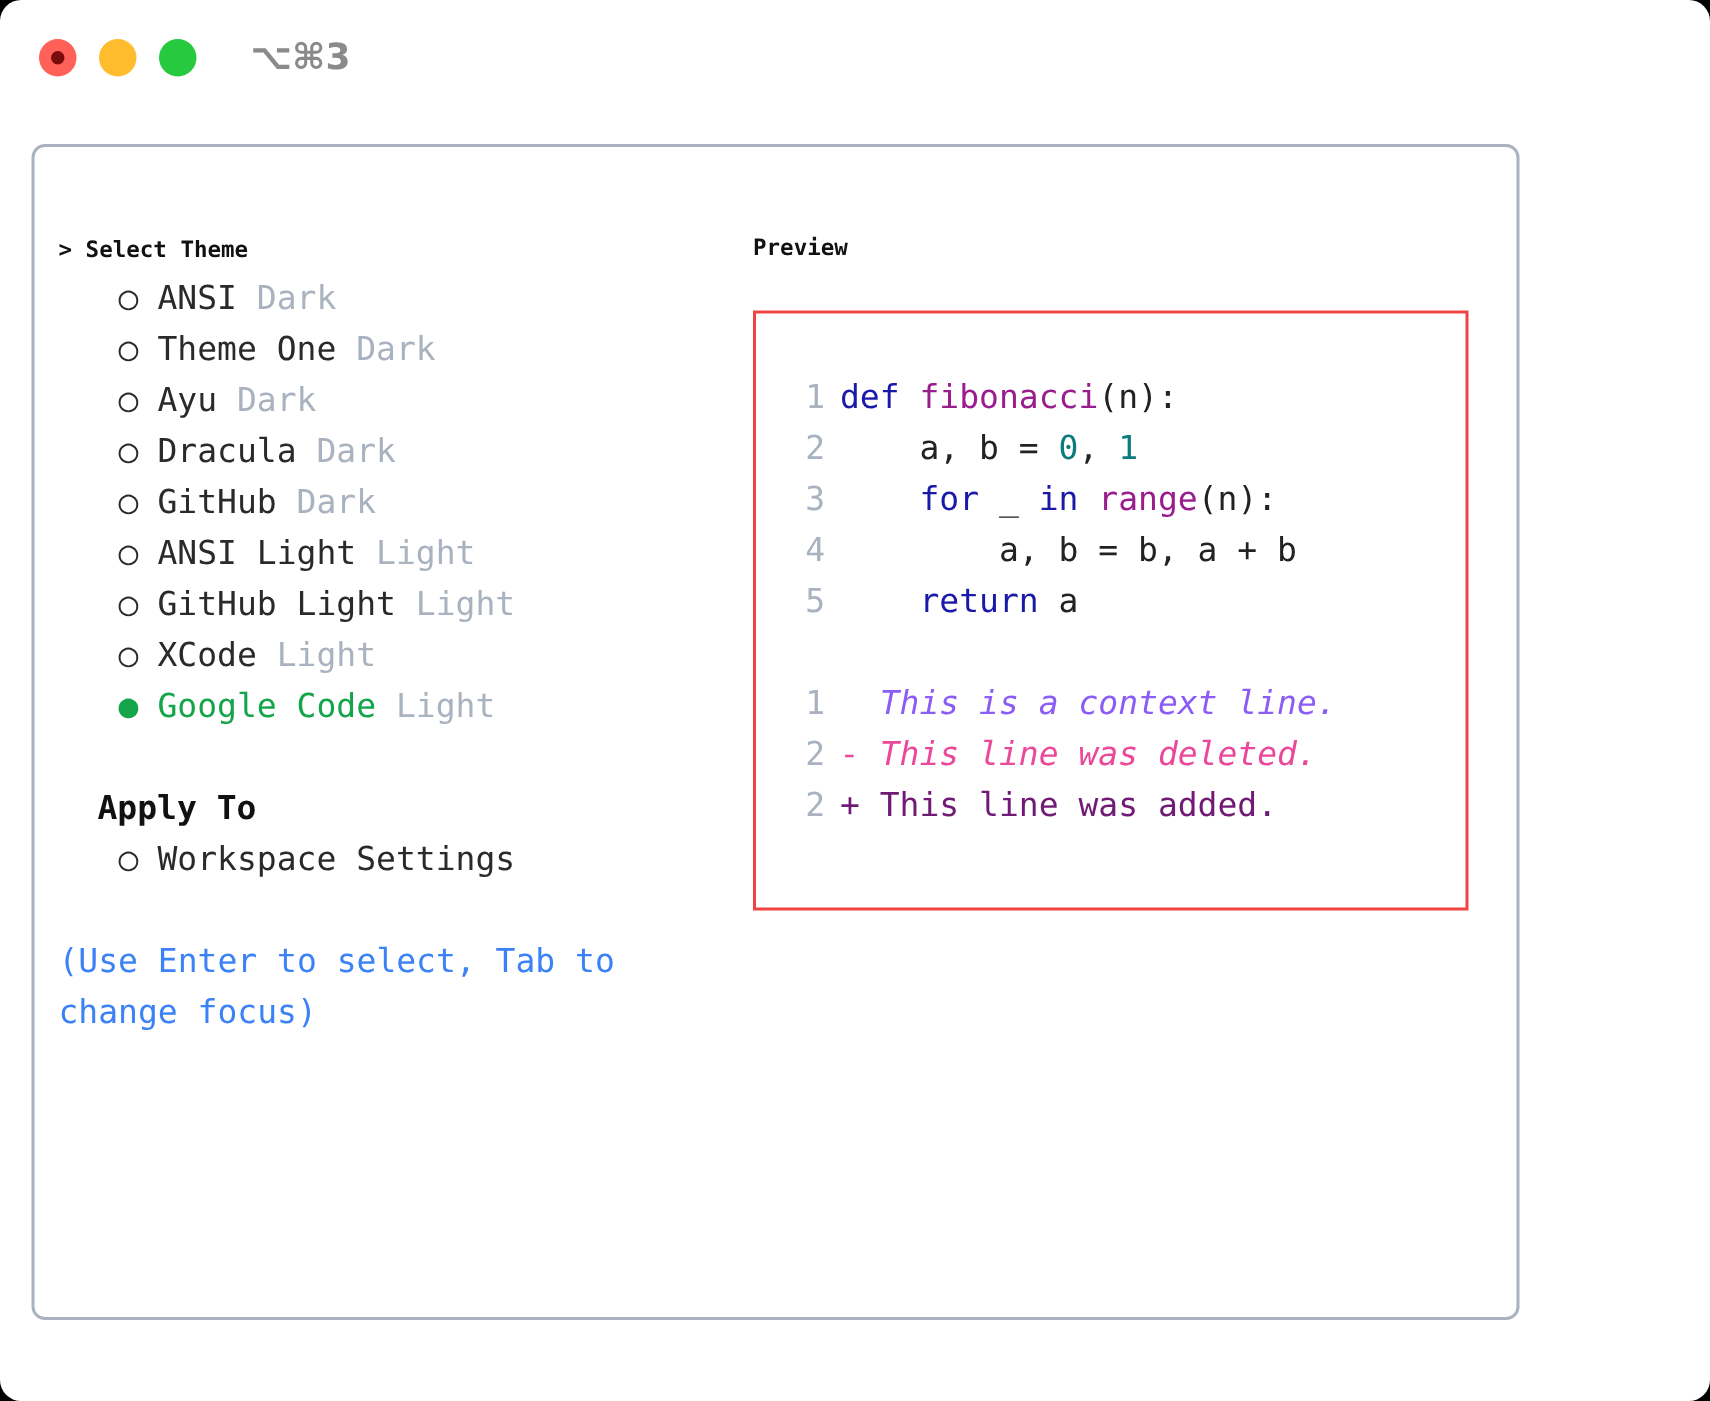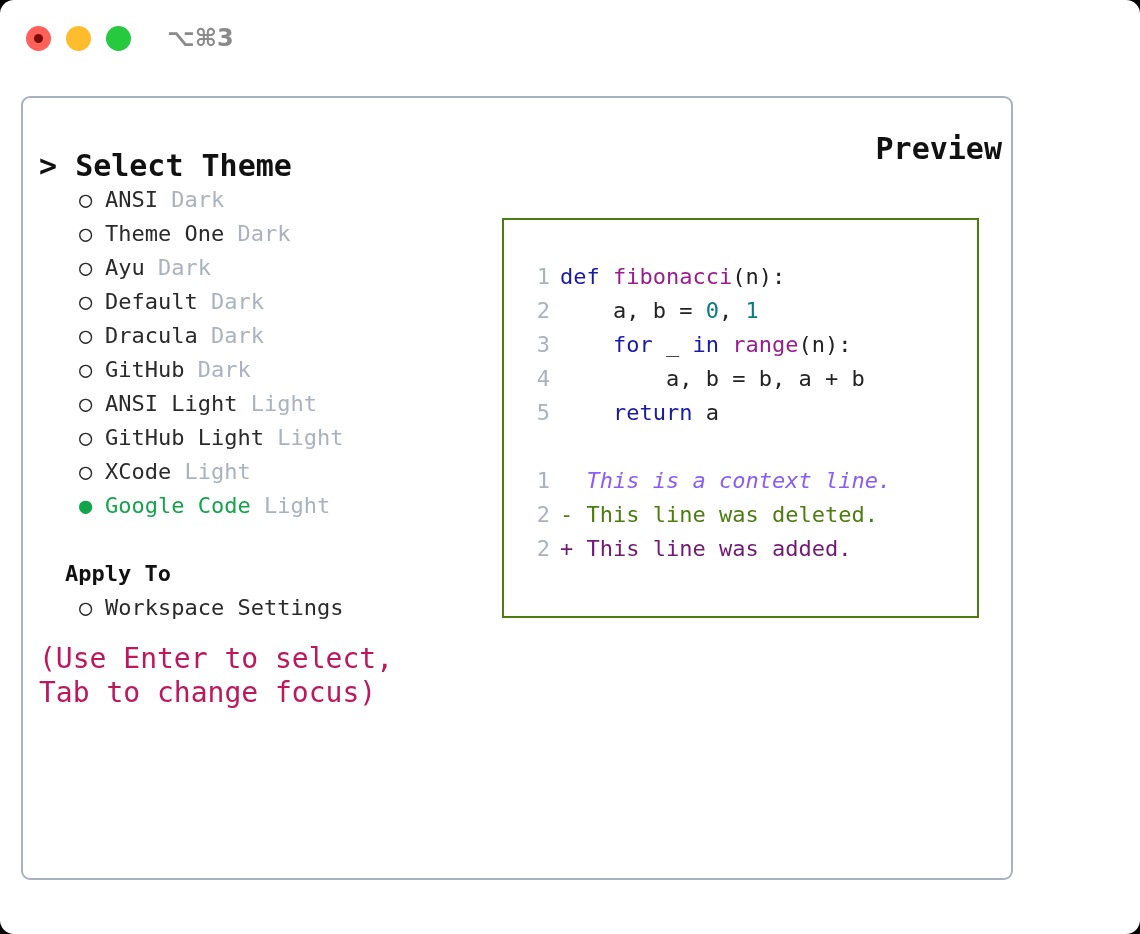--- a/index.html
+++ b/index.html
@@ -79,27 +79,26 @@
   
   #left-col {
     position: absolute;
     left: 16px;
     top: 51px;
     width: 440px;
   }
   #right-col {
     position: absolute;
     left: 479px;
-    top: 34px;
+    top: 50px;
     width: 500px;
-    text-align: right;
   }
 
   .section-title {
-    font-size: 30px;
+    font-size: 15px;
     font-weight: 700;
     color: #111111;
     line-height: 34px;
     white-space: pre;
   }
   .section-title .caret { color: #111111; }
 
   .opt-row {
     display: block;
     font-size: 22px;
@@ -124,36 +123,36 @@
     display: block;
     font-size: 22px;
     line-height: 34px;
     font-weight: 700;
     color: #111111;
     white-space: pre;
   }
   .group-head .marker { font-weight: 700; color: transparent; }
 
   #hint {
-    margin-top: 17px;
-    font-size: 28px;
-    line-height: 34px;
-    color: #be185d;
+    margin-top: 34px;
+    font-size: 22px;
+    line-height: 34px;
+    color: #3b82f6;
     width: 400px;
     white-space: normal;
   }
 
   
   #preview-box {
     position: absolute;
     left: 479px;
-    top: 120px;
+    top: 109px;
     width: 477px;
     height: 400px;
-    border: 2px solid #4d7c0f;
+    border: 2px solid #ef4444;
     box-sizing: border-box;
     background: #ffffff;
   }
   #code {
     position: absolute;
     left: 20px;
     top: 40px;
     font-size: 22px;
     line-height: 34px;
     white-space: pre;
@@ -164,21 +163,21 @@
     width: 26px;
     text-align: right;
     color: #A9B2BF;
     margin-right: 10px;
   }
   .kw   { color: #1A1AA8; }
   .fn   { color: #9A1D8E; }
   .num  { color: #0B7B7B; }
   .pl   { color: #222222; }
   .ctx  { color: #8b5cf6; font-style: italic; }
-  .del  { color: #4d7c0f; }
+  .del  { color: #ec4899; font-style: italic; }
   .add  { color: #701a75; }
   .blank { height: 34px; }
 </style>
 </head>
 <body>
 
 <div id="window">
 
   <div id="titlebar">
     <div class="traffic" id="dot-close"></div>
@@ -190,21 +189,20 @@
   <div id="panel">
 
     <div id="left-col">
 
       <div class="section-title"><span class="caret">&gt;</span> <span>Select Theme</span></div>
 
       <div id="theme-list">
           <div class="opt-row"><span class="marker">○</span><span class="opt-label">ANSI</span><span class="opt-tag"> Dark</span></div>
           <div class="opt-row"><span class="marker">○</span><span class="opt-label">Theme One</span><span class="opt-tag"> Dark</span></div>
           <div class="opt-row"><span class="marker">○</span><span class="opt-label">Ayu</span><span class="opt-tag"> Dark</span></div>
-          <div class="opt-row"><span class="marker">○</span><span class="opt-label">Default</span><span class="opt-tag"> Dark</span></div>
           <div class="opt-row"><span class="marker">○</span><span class="opt-label">Dracula</span><span class="opt-tag"> Dark</span></div>
           <div class="opt-row"><span class="marker">○</span><span class="opt-label">GitHub</span><span class="opt-tag"> Dark</span></div>
           <div class="opt-row"><span class="marker">○</span><span class="opt-label">ANSI Light</span><span class="opt-tag"> Light</span></div>
           <div class="opt-row"><span class="marker">○</span><span class="opt-label">GitHub Light</span><span class="opt-tag"> Light</span></div>
           <div class="opt-row"><span class="marker">○</span><span class="opt-label">XCode</span><span class="opt-tag"> Light</span></div>
           <div class="opt-row selected"><span class="marker">●</span><span class="opt-label">Google Code</span><span class="opt-tag"> Light</span></div>
         </div>
 
       <div class="spacer"></div>
 

